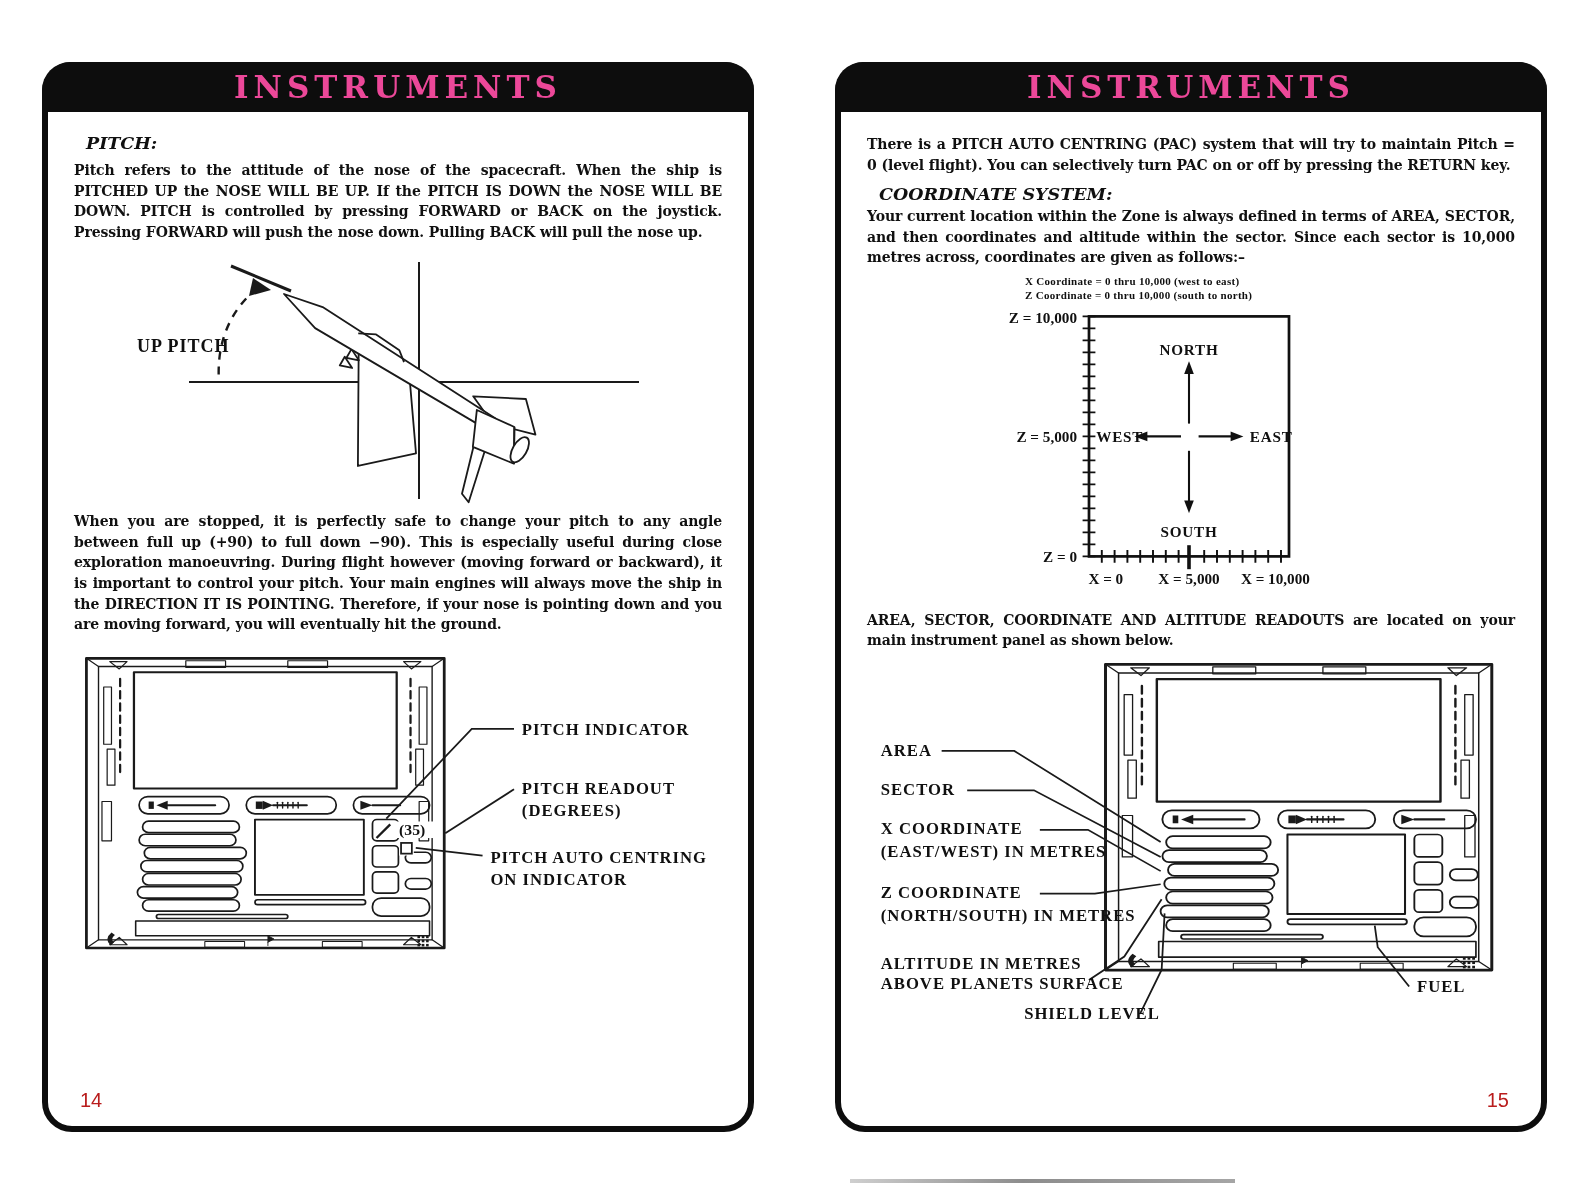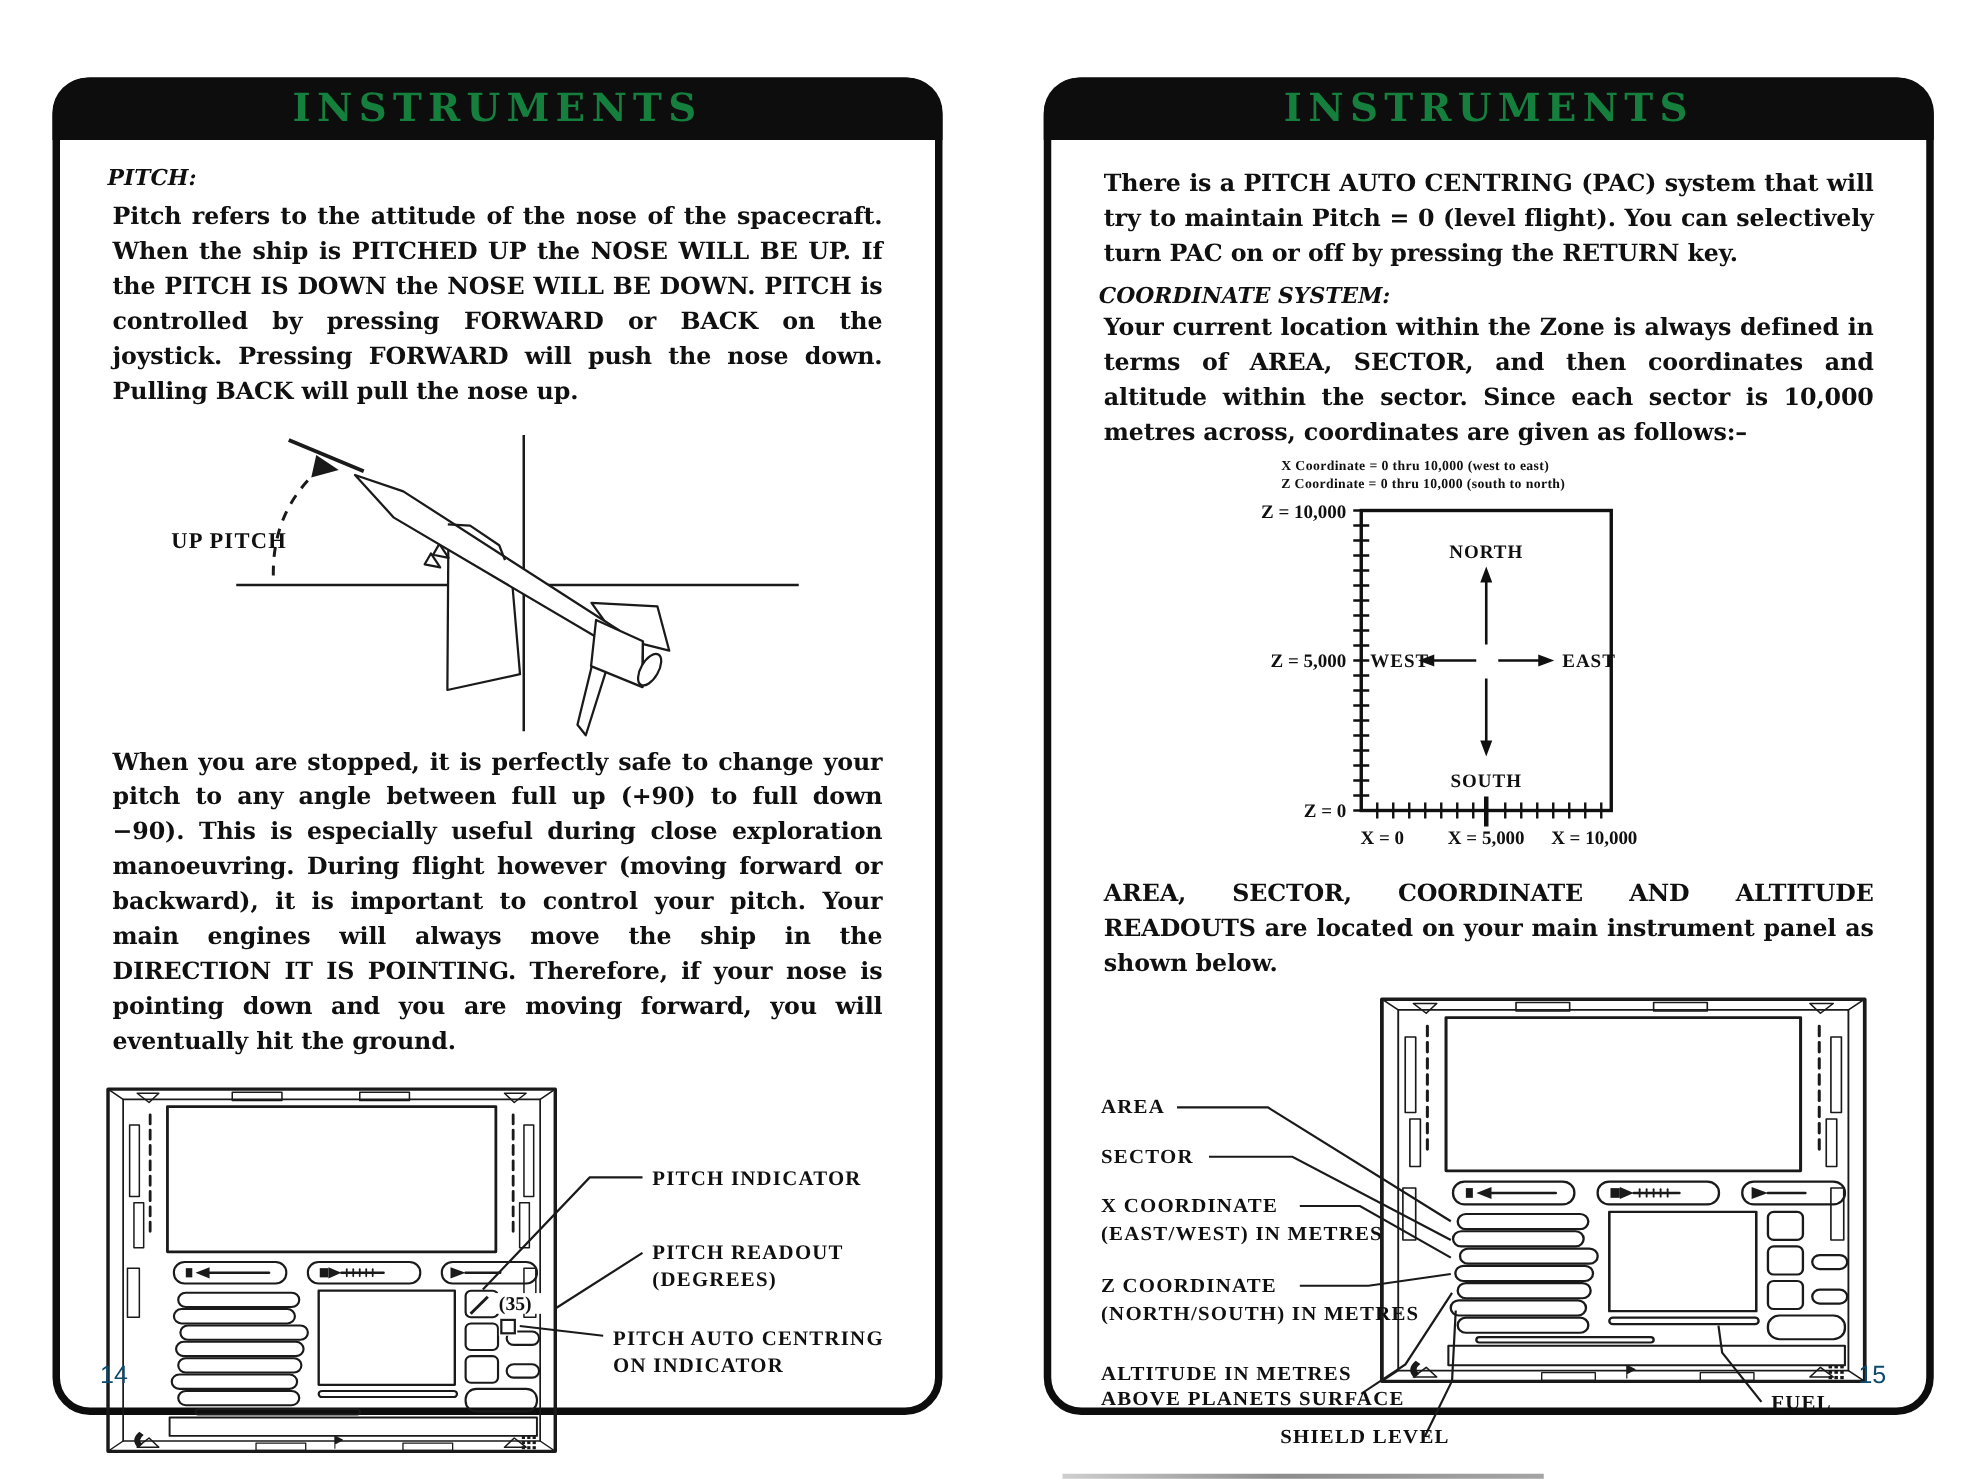--- a/index.html
+++ b/index.html
@@ -4,29 +4,29 @@
 <style>
   html,body{margin:0;padding:0;}
   body{width:1578px;height:1184px;background:#ffffff;position:relative;
        font-family:"DejaVu Serif",serif;color:#101010;overflow:hidden;}
   .page{position:absolute;top:62px;width:712px;height:1070px;background:#fff;
         border:6px solid #0d0d0d;border-radius:30px;box-sizing:border-box;}
   #page-14{left:42px;}
   #page-15{left:835px;}
   .page-header{height:50px;background:#0d0d0d;margin:-6px -6px 0 -6px;
         border-radius:28px 28px 0 0;display:flex;align-items:center;justify-content:center;}
-  .page-header span{color:#15803d;font-size:31px;font-weight:700;letter-spacing:5px;}
+  .page-header span{color:#ec4899;font-size:31px;font-weight:700;letter-spacing:5px;}
   .content{padding:12px 26px 0 26px;position:relative;}
-  p.body{font-size:19px;font-weight:700;line-height:1.47;text-align:justify;
-         margin:7px 16px;letter-spacing:-0.1px;}
+  p.body{font-size:14px;font-weight:700;line-height:1.47;text-align:justify;
+         margin:7px 0;letter-spacing:-0.1px;}
   h3.sect{font-size:17.5px;font-style:italic;font-weight:700;margin:9px 0 0 12px;}
   .defline{font-family:"Liberation Serif",serif;font-weight:700;font-size:11px;
          margin:2px 0 2px 158px;letter-spacing:0.3px;}
   .pagenum{position:absolute;bottom:14px;font-family:"Liberation Sans",sans-serif;
-         font-size:20px;color:#0c4a6e;}
+         font-size:20px;color:#b91c1c;}
   #page-14 .pagenum{left:32px;}
   #page-15 .pagenum{right:32px;}
   svg{display:block;}
   svg text{font-family:"Liberation Serif",serif;font-weight:700;fill:#101010;}
   .figlabel{letter-spacing:1px;}
   .scan-smudge{position:absolute;left:850px;top:1179px;width:385px;height:4px;
          background:linear-gradient(to right,#cfcfcf,#8d8d8d 45%,#a5a5a5);}
 </style>
 </head>
 <body>

